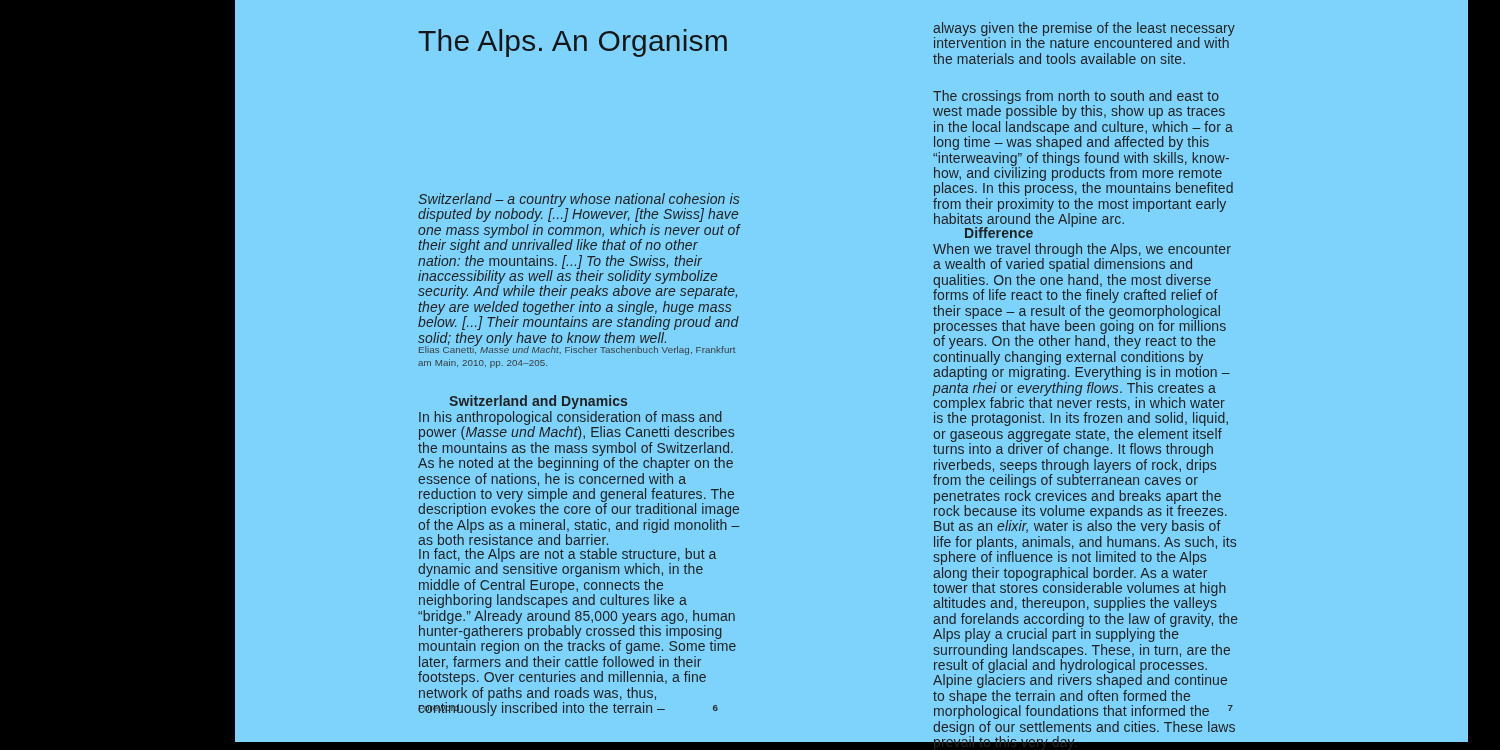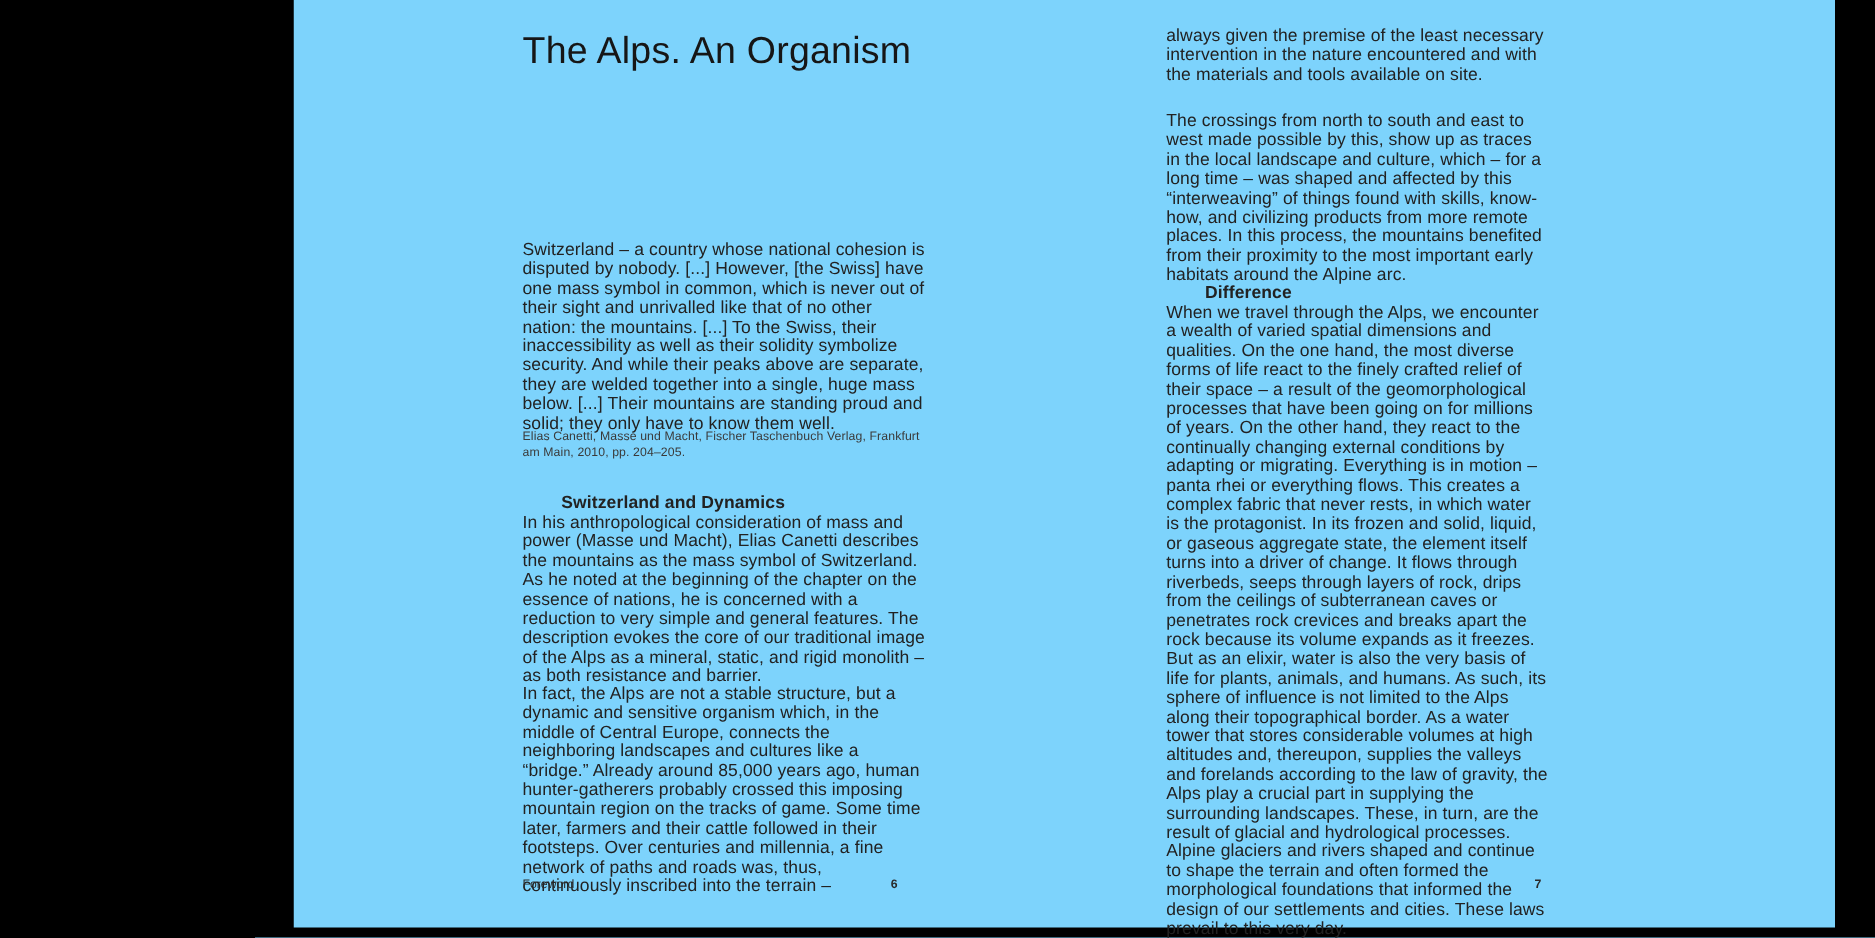--- a/index.html
+++ b/index.html
@@ -41,21 +41,21 @@
     justify-content:space-between;
     font-size:9.8px;
     color:#2a2a2a;
     align-items:flex-end;
   }
   .pagenum-right{
     text-align:right;
     font-size:9.8px;
     color:#2a2a2a;
   }
-  .it{}
+  .it{font-style:italic;}
   .bd{font-weight:700;}
 </style>
 </head>
 <body>
 
 <div class="spread">
 
   <div>
     <div class="abs page-title" style="left:183px;top:24px;width:420px;">The Alps. An Organism</div>
 

